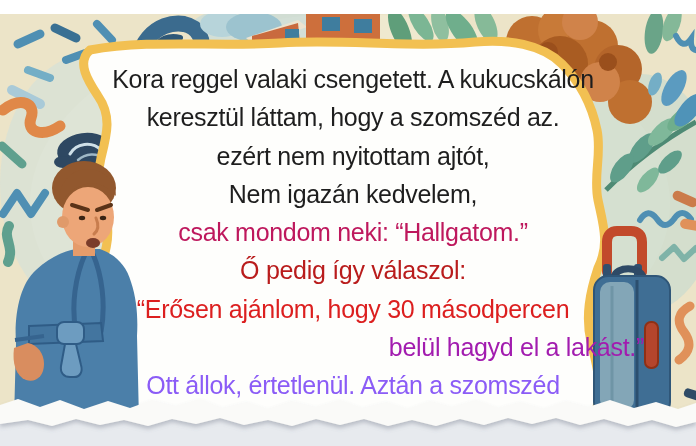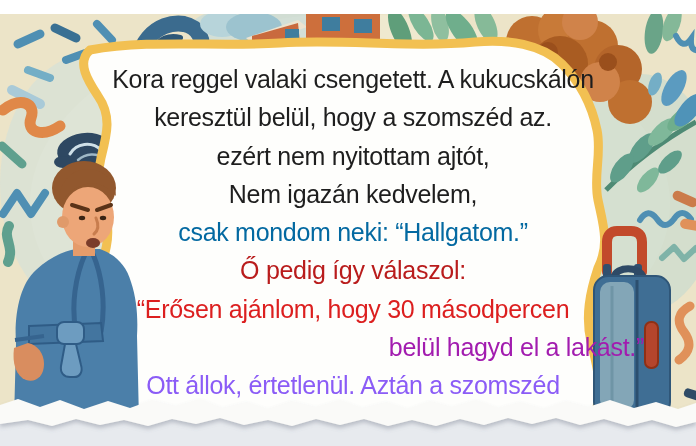--- a/index.html
+++ b/index.html
@@ -177,23 +177,23 @@
       634,394 656,388 678,395 696,389
       696,408 676,413 652,406 628,412 604,405 580,411 556,404 532,410 508,404
       484,411 460,405 436,412 412,406 388,412 364,405 340,411 316,405 292,412
       268,406 244,411 220,404 196,410 172,405 148,412 124,406 100,411 76,405
       52,412 28,406 0,410"></polygon>
   </g>
 </svg>
 
 <div class="story-text">
   <div class="story-line" style="color: rgb(30, 30, 30);">Kora reggel valaki csengetett. A kukucskálón</div>
-  <div class="story-line" style="color: rgb(30, 30, 30);">keresztül belül, hogy a szomszéd az.</div>
+  <div class="story-line" style="color: rgb(30, 30, 30);">keresztül láttam, hogy a szomszéd az.</div>
   <div class="story-line" style="color: rgb(30, 30, 30);">ezért nem nyitottam ajtót,</div>
   <div class="story-line" style="color: rgb(30, 30, 30);">Nem igazán kedvelem,</div>
-  <div class="story-line" style="color: #0369a1;">csak mondom neki: “Hallgatom.”</div>
+  <div class="story-line" style="color: #be185d;">csak mondom neki: “Hallgatom.”</div>
   <div class="story-line" style="color: #b91c1c;">Ő pedig így válaszol:</div>
   <div class="story-line" style="color: rgb(220, 31, 31);">“Erősen ajánlom, hogy 30 másodpercen</div>
   <div class="story-line" style="color: #a21caf; text-align: right;">belül hagyd el a lakást.”</div>
   <div class="story-line" style="color: #8b5cf6;">Ott állok, értetlenül. Aztán a szomszéd</div>
 </div>
 
 </div>
 
 </body></html>

